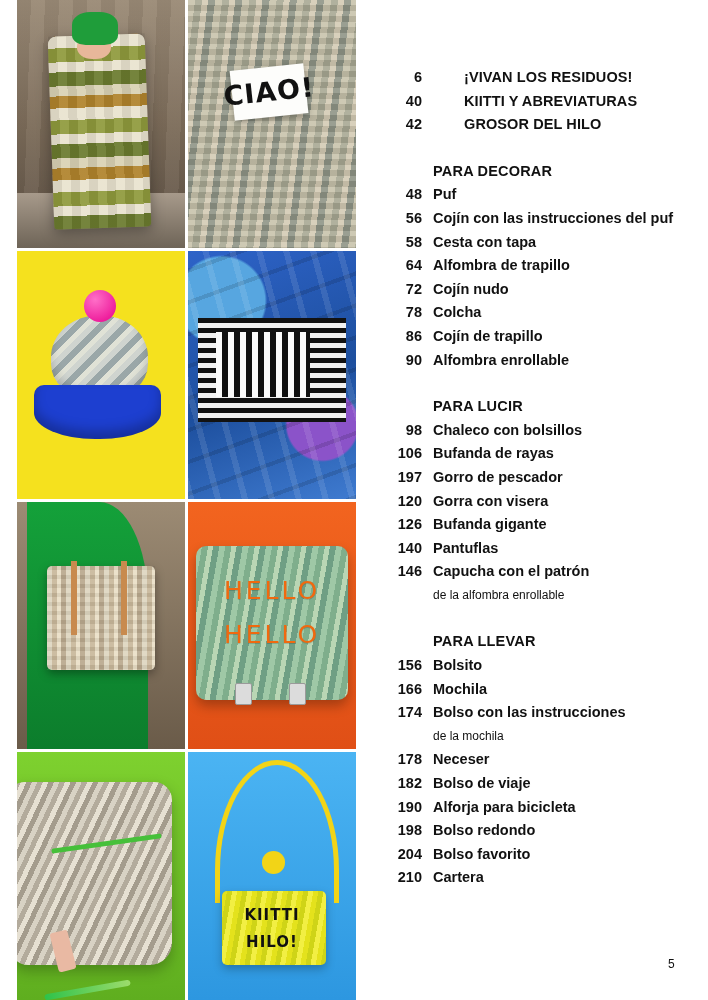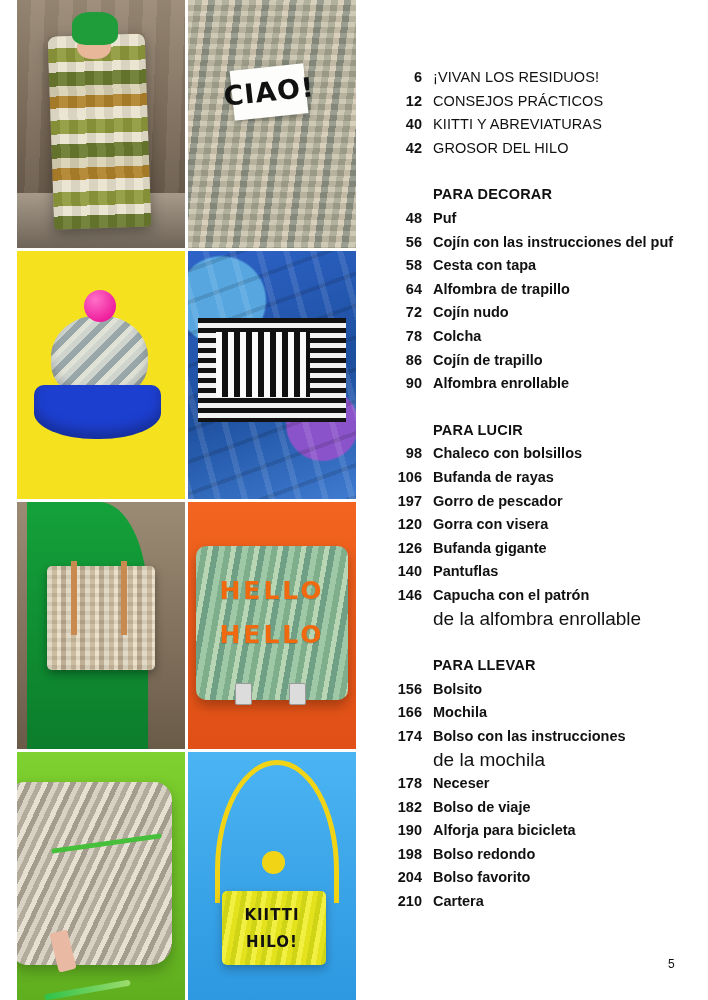--- a/index.html
+++ b/index.html
@@ -220,21 +220,21 @@
     background:
       repeating-linear-gradient(100deg,#9fc8a6 0 6px,#7fae8c 6px 12px,#b9d6b4 12px 17px,#6f9f84 17px 23px),
       #96c3a3;
     box-shadow: 0 6px 12px rgba(0,0,0,.28);
   }
   .p6 .txt {
     position: absolute;
     left: 0; right: 0;
     text-align: center;
     font-family: "DejaVu Sans", sans-serif;
-    font-weight: 700;
+    font-weight: 400;
     font-size: 25px;
     letter-spacing: 3px;
     color: #f0690f;
     text-shadow: 0 1px 0 rgba(0,0,0,.15);
   }
   .p6 .t1 { top: 30%; }
   .p6 .t2 { top: 48%; }
   .p6 .clasp1, .p6 .clasp2 {
     position: absolute;
     bottom: 18%;
@@ -343,35 +343,36 @@
     text-align: right;
     padding-right: 11px;
     font-weight: 700;
     color: #111;
   }
   .toc-label {
     color: #111;
     font-weight: bold;
   }
   .toc-row.bold .toc-label {
-    font-weight: 400;
+    font-weight: 700;
     letter-spacing: .1px;
+    margin-left: 31px;
   }
   .toc-section {
     font-weight: 700;
     font-size: 14.5px;
     line-height: 23.6px;
     padding-left: 53px;
     letter-spacing: .2px;
     color: #111;
   }
   .spacer { height: 23px; }
   .cont-line {
     padding-left: 53px;
-    font-size: 19px;
+    font-size: 12px;
     line-height: 23.6px;
     color: #111;
   }
   #page-number {
     position: absolute;
     left: 668px;
     top: 957px;
     font-size: 12px;
     color: #111;
   }
@@ -440,24 +441,20 @@
   </div>
 
 </div>
 
 <div id="toc">
     <div class="toc-row bold">
       <span class="toc-num">6</span>
       <span class="toc-label">¡VIVAN LOS RESIDUOS!</span>
     </div>
     <div class="toc-row bold">
-      <span class="toc-num">12</span>
-      <span class="toc-label">CONSEJOS PRÁCTICOS</span>
-    </div>
-    <div class="toc-row bold">
       <span class="toc-num">40</span>
       <span class="toc-label">KIITTI Y ABREVIATURAS</span>
     </div>
     <div class="toc-row bold">
       <span class="toc-num">42</span>
       <span class="toc-label">GROSOR DEL HILO</span>
     </div>
     <div class="spacer"></div>
     <div class="toc-section">PARA DECORAR</div>
     <div class="toc-row">

